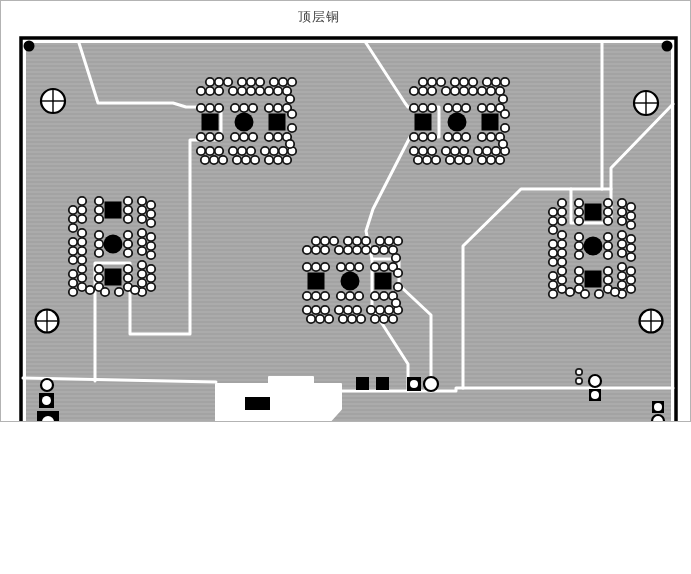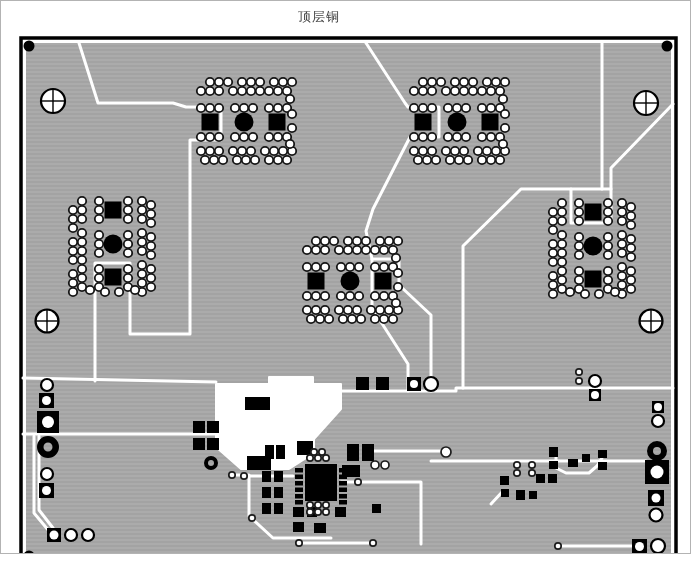--- a/index.html
+++ b/index.html
@@ -1,17 +1,17 @@
 <!DOCTYPE html>
 <html><head>
 <meta charset="utf-8">
 <style>
   html,body{margin:0;padding:0;background:#fff;}
   #frame{
-    position:relative;width:691px;height:554px;box-sizing:border-box;
+    position:relative;width:691px;height:422px;box-sizing:border-box;
     border:1px solid #b3b3b3;background:#ffffff;overflow:hidden;
     font-family:"DejaVu Sans","Liberation Sans",sans-serif;
   }
   #layer-title{
     position:absolute;top:7px;left:318px;transform:translateX(-50%);
     font-size:13px;color:#3c3c3c;letter-spacing:1px;white-space:nowrap;
   }
   #pcb-holder{position:absolute;left:0;top:0;width:691px;height:574px;}
 </style>
 </head>

